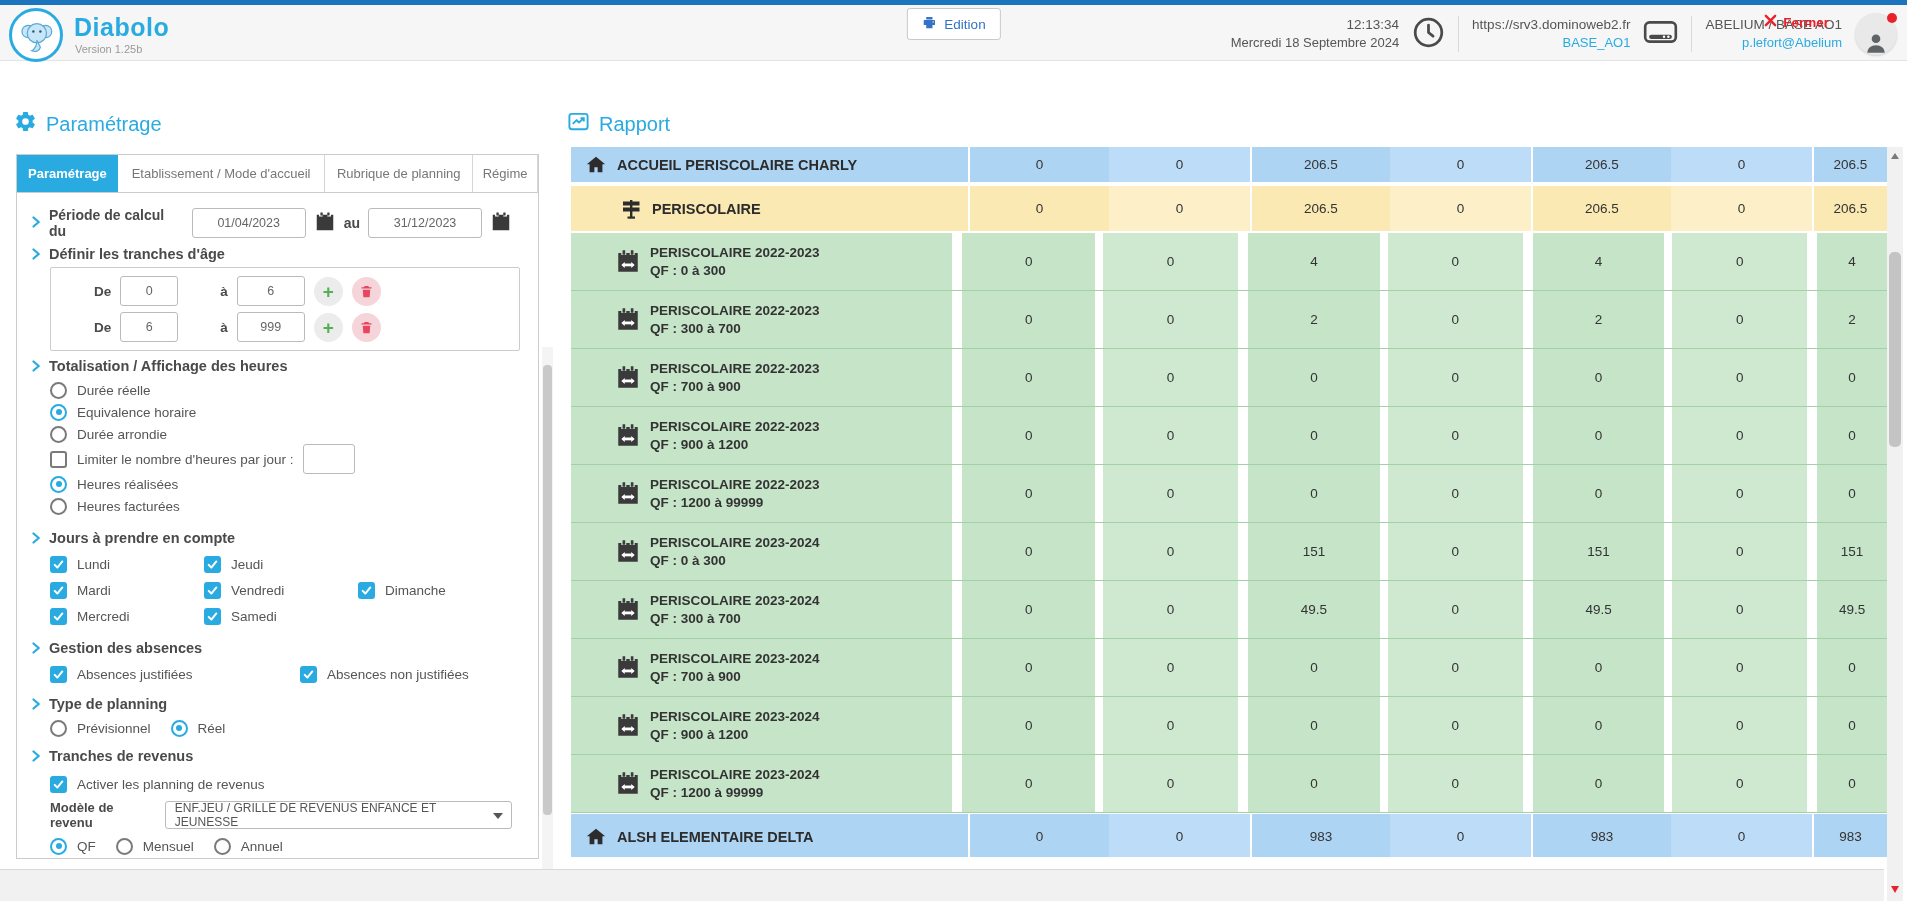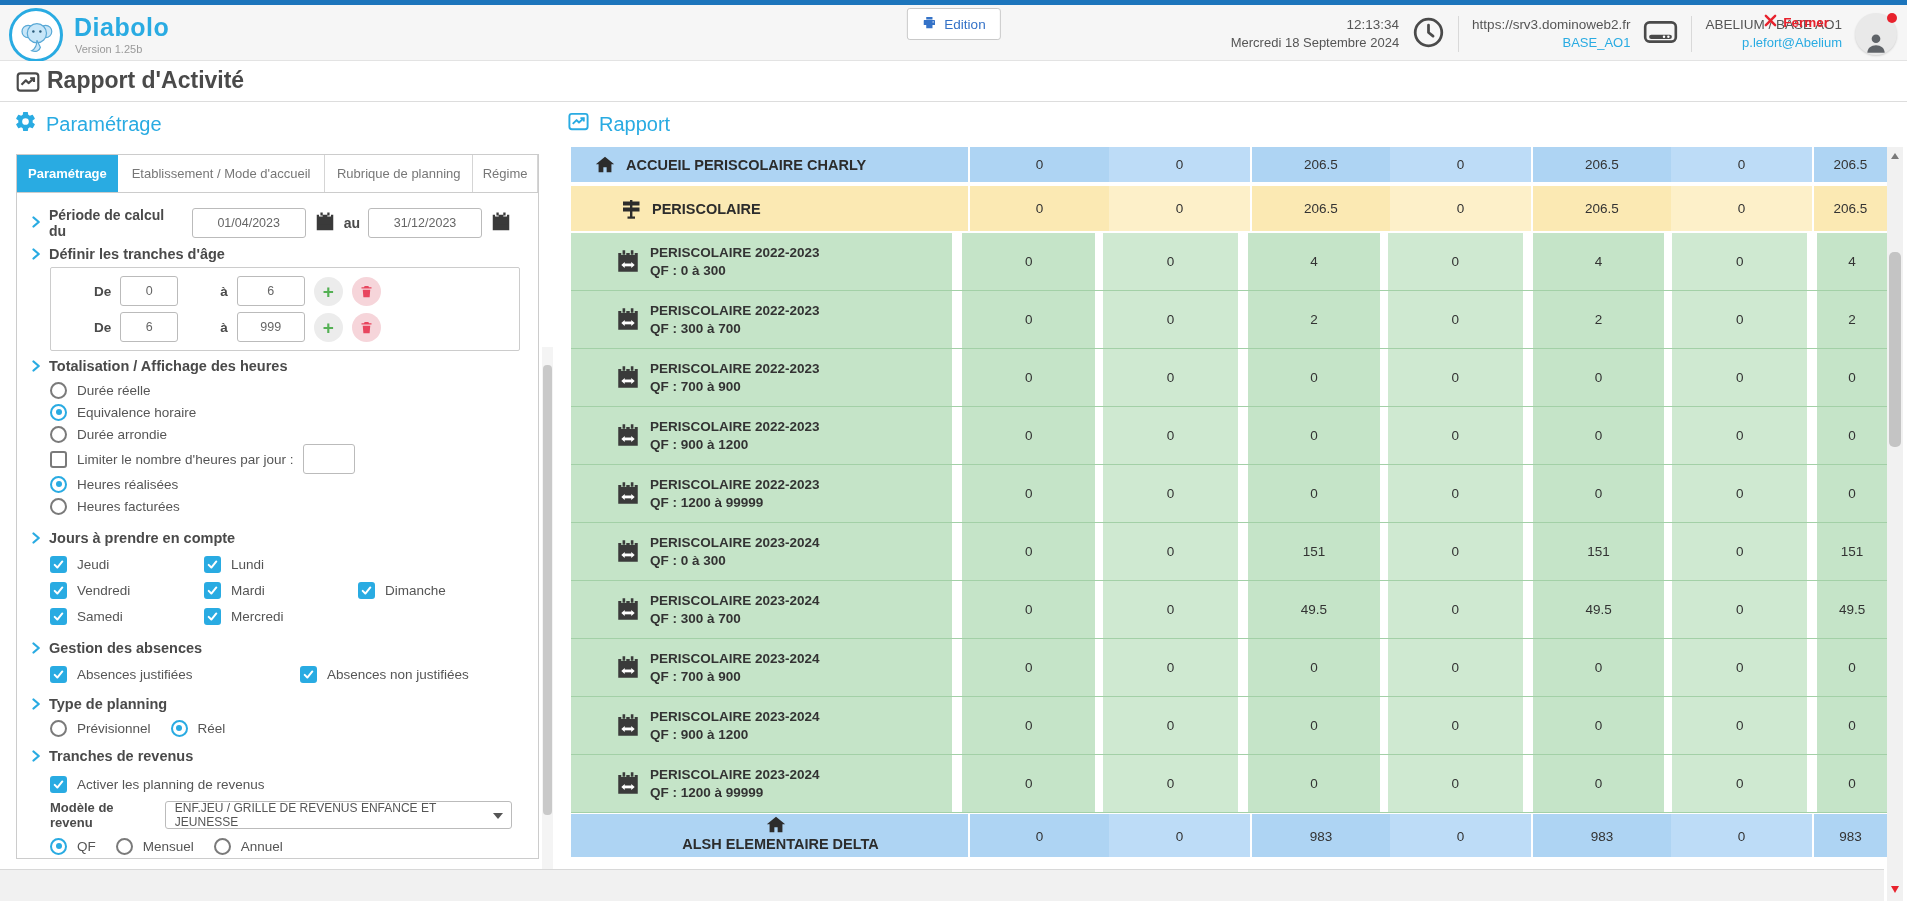--- a/index.html
+++ b/index.html
@@ -89,21 +89,21 @@
   .t-row.rubrique .cell.alt{background:#fdf0c9;}
   .t-row.detail .cell{background:#c5e4c8;}
   .t-row.detail .cell.alt{background:#cfe9d1;}
   .t-row.site{height:35px;}
   .t-row.site.last{height:45px;margin-top:1px;}
   .t-row.rubrique{height:45px;}
   .t-row.detail{height:58px;gap:8px;}
   .site-label{font-weight:bold;font-size:14.5px;color:#2c2c2c;}
   .detail-label{font-weight:bold;font-size:13.5px;line-height:1.3;color:#333;}
   .namecell .ic{margin-right:9px;display:flex;align-items:center;}
-  .pad-site{padding-left:22px;}
+  .pad-site{padding-left:13px;}
   .pad-rub{padding-left:48px;}
   .pad-det{padding-left:44px;}
   
   .rscroll{position:absolute;left:1887px;top:147px;width:16px;height:754px;background:#f1f1f1;}
   .rscroll .up{position:absolute;left:3.5px;top:6px;width:0;height:0;border-left:4.5px solid transparent;border-right:4.5px solid transparent;border-bottom:6px solid #7a7a7a;}
   .rscroll .thumb{position:absolute;left:2px;top:105px;width:12px;height:195px;background:#c4c4c4;border-radius:5px;}
   .rscroll .down{position:absolute;left:3.5px;bottom:8px;width:0;height:0;border-left:4.5px solid transparent;border-right:4.5px solid transparent;border-top:7px solid #e8222d;}
   
   .footer{position:absolute;left:0;top:869px;width:1884px;height:32px;background:#f1f1f1;border-top:1px solid #d8d8d8;}
   .edition-btn{position:absolute;left:50%;transform:translateX(-50%);top:8px;height:32px;background:#fff;border:1px solid #c9c9c9;border-radius:3px;display:flex;align-items:center;gap:8px;padding:0 14px;font-size:13.5px;color:#3472c7;cursor:pointer;}
@@ -163,30 +163,20 @@
       <div class="avatar">
         <svg viewBox="0 0 24 24" width="26" height="26">
             <circle cx="12" cy="9" r="4" fill="#5f6368"></circle>
             <path d="M4 22c0-4.4 3.6-7 8-7s8 2.6 8 7z" fill="#5f6368"></path>
           </svg>
         <span class="dot"></span>
       </div>
     </div>
   </div>
 
-  <div class="titlebar">
-    <span class="ticon">
-      <svg viewBox="0 0 24 24" width="26" height="26">
-          <rect x="2.5" y="4" width="19" height="16" rx="2.5" fill="none" stroke="#4a4a4a" stroke-width="2"></rect>
-          <polyline points="6,14.5 10,10.5 12.5,13 17.5,8.5" fill="none" stroke="#4a4a4a" stroke-width="2" stroke-linejoin="round"></polyline>
-          <polyline points="14,8.5 17.5,8.5 17.5,12" fill="none" stroke="#4a4a4a" stroke-width="2"></polyline>
-        </svg>
-    </span>
-    <span class="page-title">Rapport d'Activité</span>
-  </div>
 
   <div class="sec-head" id="param-head">
     <span>
       <svg viewBox="0 0 24 24" width="23" height="23" fill="#29abe2">
           <path d="M19.43 12.98c.04-.32.07-.64.07-.98s-.03-.66-.07-.98l2.11-1.65a.5.5 0 0 0 .12-.64l-2-3.46a.5.5 0 0 0-.61-.22l-2.49 1a7.03 7.03 0 0 0-1.69-.98l-.38-2.65A.49.49 0 0 0 14 2h-4a.49.49 0 0 0-.49.42l-.38 2.65c-.61.25-1.17.59-1.69.98l-2.49-1a.5.5 0 0 0-.61.22l-2 3.46a.5.5 0 0 0 .12.64l2.11 1.65c-.04.32-.07.65-.07.98s.03.66.07.98l-2.11 1.65a.5.5 0 0 0-.12.64l2 3.46c.14.24.42.34.61.22l2.49-1c.52.39 1.08.73 1.69.98l.38 2.65c.05.28.27.42.49.42h4c.22 0 .44-.14.49-.42l.38-2.65c.61-.25 1.17-.59 1.69-.98l2.49 1c.19.12.47.02.61-.22l2-3.46a.5.5 0 0 0-.12-.64l-2.11-1.65zM12 15.5a3.5 3.5 0 1 1 0-7 3.5 3.5 0 0 1 0 7z"></path>
         </svg>
     </span>
     <span>Paramétrage</span>
   </div>
 
@@ -306,20 +296,46 @@
           </div>
         </div>
 
       <div class="sec mt12">
         <svg class="chev" viewBox="0 0 12 18">
             <polyline points="2,3 9,9 2,15" fill="none" stroke="#29abe2" stroke-width="3" stroke-linecap="round" stroke-linejoin="round"></polyline>
           </svg>
         <span>Jours à prendre en compte</span>
       </div>
       <div class="days" id="days-grid">
+          <div class="dcol">
+            <div class="ck-item">
+              <span class="ckbox on">
+                <svg viewBox="0 0 17 17" width="13" height="13">
+                  <polyline points="3.5,9 7,12.5 13.5,4.5" fill="none" stroke="#fff" stroke-width="2.6" stroke-linecap="round" stroke-linejoin="round"></polyline>
+                </svg>
+              </span>
+              <span>Lundi</span>
+            </div>
+            <div class="ck-item">
+              <span class="ckbox on">
+                <svg viewBox="0 0 17 17" width="13" height="13">
+                  <polyline points="3.5,9 7,12.5 13.5,4.5" fill="none" stroke="#fff" stroke-width="2.6" stroke-linecap="round" stroke-linejoin="round"></polyline>
+                </svg>
+              </span>
+              <span>Mardi</span>
+            </div>
+            <div class="ck-item">
+              <span class="ckbox on">
+                <svg viewBox="0 0 17 17" width="13" height="13">
+                  <polyline points="3.5,9 7,12.5 13.5,4.5" fill="none" stroke="#fff" stroke-width="2.6" stroke-linecap="round" stroke-linejoin="round"></polyline>
+                </svg>
+              </span>
+              <span>Mercredi</span>
+            </div>
+          </div>
           <div class="dcol">
             <div class="ck-item">
               <span class="ckbox on">
                 <svg viewBox="0 0 17 17" width="13" height="13">
                   <polyline points="3.5,9 7,12.5 13.5,4.5" fill="none" stroke="#fff" stroke-width="2.6" stroke-linecap="round" stroke-linejoin="round"></polyline>
                 </svg>
               </span>
               <span>Jeudi</span>
             </div>
             <div class="ck-item">
@@ -333,46 +349,20 @@
             <div class="ck-item">
               <span class="ckbox on">
                 <svg viewBox="0 0 17 17" width="13" height="13">
                   <polyline points="3.5,9 7,12.5 13.5,4.5" fill="none" stroke="#fff" stroke-width="2.6" stroke-linecap="round" stroke-linejoin="round"></polyline>
                 </svg>
               </span>
               <span>Samedi</span>
             </div>
           </div>
           <div class="dcol">
-            <div class="ck-item">
-              <span class="ckbox on">
-                <svg viewBox="0 0 17 17" width="13" height="13">
-                  <polyline points="3.5,9 7,12.5 13.5,4.5" fill="none" stroke="#fff" stroke-width="2.6" stroke-linecap="round" stroke-linejoin="round"></polyline>
-                </svg>
-              </span>
-              <span>Lundi</span>
-            </div>
-            <div class="ck-item">
-              <span class="ckbox on">
-                <svg viewBox="0 0 17 17" width="13" height="13">
-                  <polyline points="3.5,9 7,12.5 13.5,4.5" fill="none" stroke="#fff" stroke-width="2.6" stroke-linecap="round" stroke-linejoin="round"></polyline>
-                </svg>
-              </span>
-              <span>Mardi</span>
-            </div>
-            <div class="ck-item">
-              <span class="ckbox on">
-                <svg viewBox="0 0 17 17" width="13" height="13">
-                  <polyline points="3.5,9 7,12.5 13.5,4.5" fill="none" stroke="#fff" stroke-width="2.6" stroke-linecap="round" stroke-linejoin="round"></polyline>
-                </svg>
-              </span>
-              <span>Mercredi</span>
-            </div>
-          </div>
-          <div class="dcol">
             <div class="spacer22"></div>
             <div class="ck-item">
               <span class="ckbox on">
                 <svg viewBox="0 0 17 17" width="13" height="13">
                   <polyline points="3.5,9 7,12.5 13.5,4.5" fill="none" stroke="#fff" stroke-width="2.6" stroke-linecap="round" stroke-linejoin="round"></polyline>
                 </svg>
               </span>
               <span>Dimanche</span>
             </div>
           </div>
@@ -721,21 +711,21 @@
         </div>
         <div class="cell grp" style="width: 141px;">0</div>
         <div class="cell alt" style="width: 141px;">0</div>
         <div class="cell grp" style="width: 140px;">0</div>
         <div class="cell alt" style="width: 141px;">0</div>
         <div class="cell grp" style="width: 140px;">0</div>
         <div class="cell alt" style="width: 141px;">0</div>
         <div class="cell grp" style="width: 75px;">0</div>
       </div>
       <div class="t-row site last">
-        <div class="cell namecell pad-site" style="width: 397px; flex-direction: column;">
+        <div class="cell namecell pad-site" style="width: 397px;">
           <span class="ic">
             <svg viewBox="0 0 24 24" width="24" height="22">
               <path fill="#2c2c2c" d="M12 3l10 8.2h-3v8.8h-5.2v-5.5H10.2v5.5H5v-8.8H2z"></path>
             </svg>
           </span>
           <span class="site-label">ALSH ELEMENTAIRE DELTA</span>
         </div>
         <div class="cell grp" style="width: 141px;">0</div>
         <div class="cell alt" style="width: 141px;">0</div>
         <div class="cell grp" style="width: 140px;">983</div>

